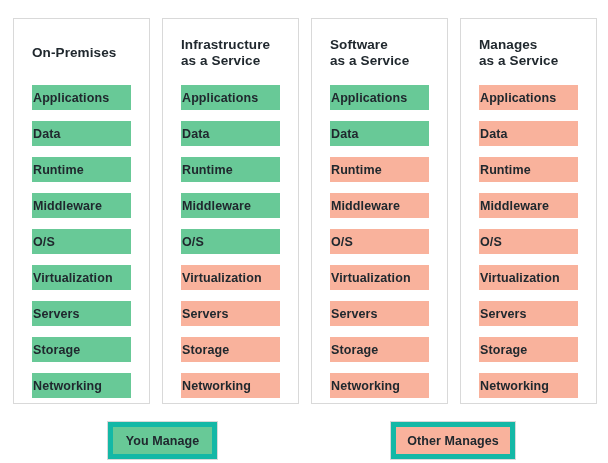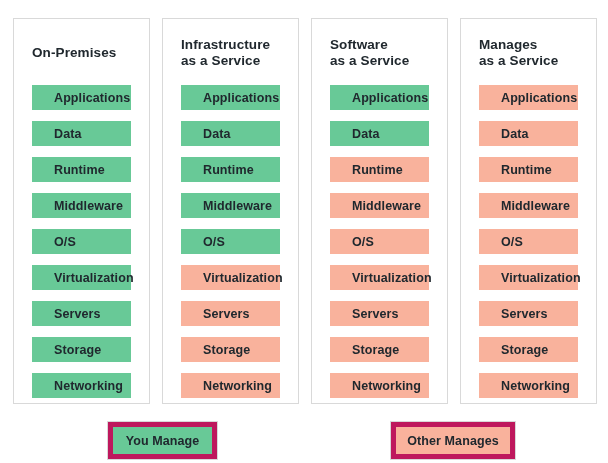--- a/index.html
+++ b/index.html
@@ -45,33 +45,33 @@
     font-weight:bold;
     line-height:16px;
     letter-spacing:.1px;
     margin-bottom:10px;
   }
   .layer-box{
     height:25px;
     margin-bottom:11px;
     display:flex;
     align-items:center;
-    padding-left:22px;
+    padding-left:1px;
     font-size:12.5px;
     font-weight:bold;
     letter-spacing:.1px;
   }
   .layer-box.you{background:var(--c-you);}
   .layer-box.other{background:var(--c-other);}
   .legend{
     position:absolute;
     top:421px;
     height:39px;
     border:1px solid var(--c-border);
-    background:#be185d;
+    background:#14b8a6;
     padding:5px;
   }
   .legend-you{left:107px;width:111px;}
   .legend-other{left:390px;width:126px;}
   .legend-swatch{
     width:100%;
     height:100%;
     display:flex;
     align-items:center;
     justify-content:center;

